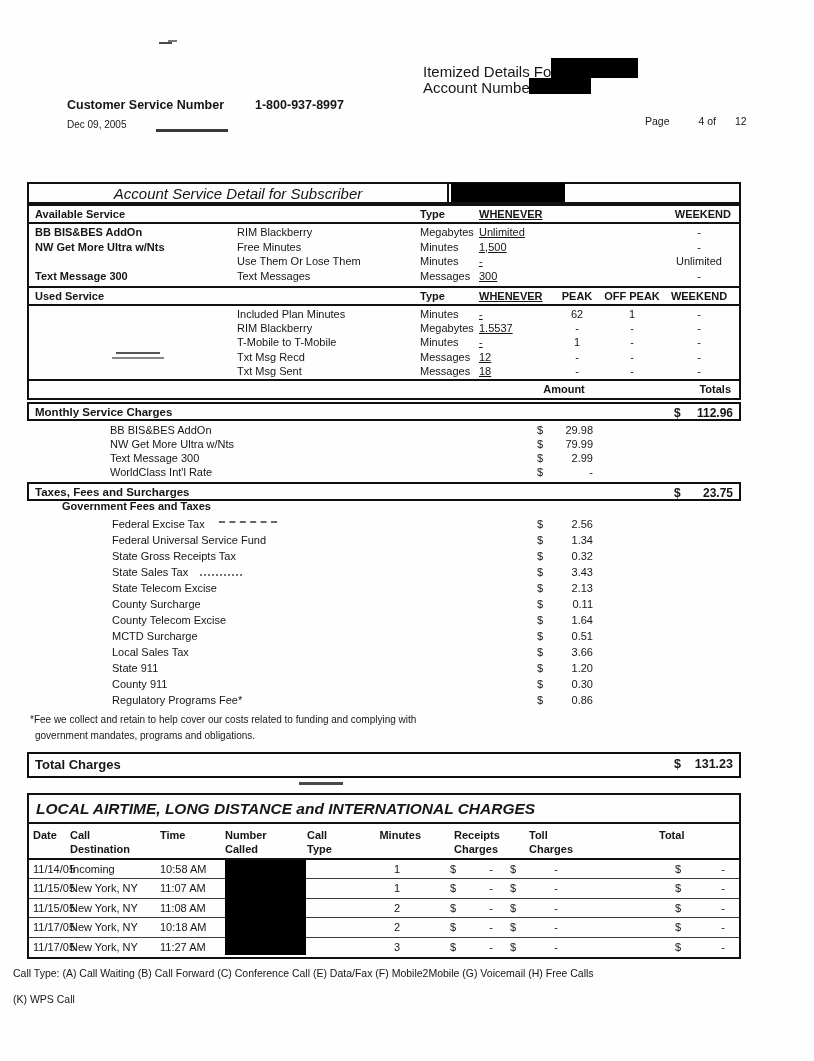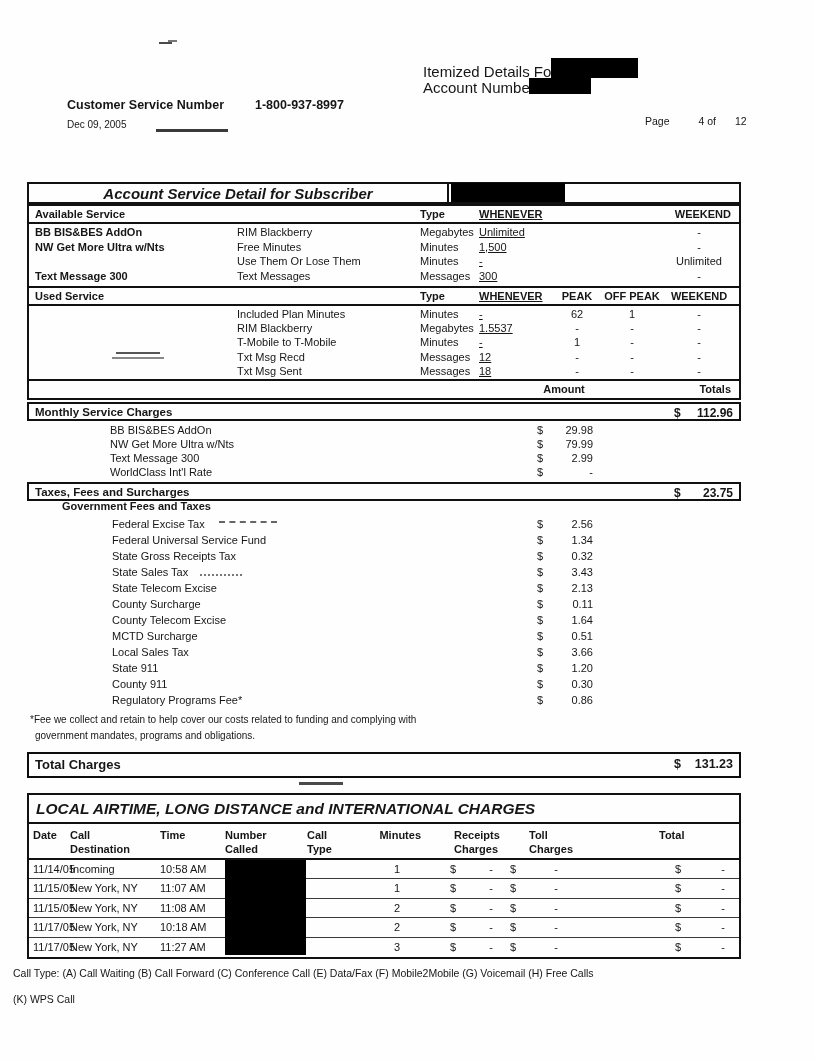--- a/index.html
+++ b/index.html
@@ -16,21 +16,21 @@
   #redact-account{left:529px;top:78px;width:62px;height:16px;}
   #hdr-cs-label{position:absolute;left:67px;top:98px;font-size:12.5px;font-weight:bold;}
   #hdr-cs-number{position:absolute;left:255px;top:98px;font-size:12.5px;font-weight:bold;}
   #hdr-date{position:absolute;left:67px;top:119px;font-size:10px;}
   #hdr-page{position:absolute;left:645px;top:115px;font-size:10.5px;}
 
   
   #acct{position:absolute;left:27px;top:182px;width:714px;font-size:11px;}
   .title-row{position:relative;height:22px;}
   .title-box{position:absolute;left:0;top:0;width:422px;height:22px;border:2px solid #111;
-             box-sizing:border-box;text-align:center;font-style:italic;font-weight:bold;
+             box-sizing:border-box;text-align:center;font-style:italic;font-weight:normal;
              font-size:15px;padding-top:1px;}
   .title-right{position:absolute;left:420px;top:0;width:294px;height:22px;border:2px solid #111;
                border-left:none;box-sizing:border-box;}
   .sec-head{position:relative;height:20px;border:2px solid #111;box-sizing:border-box;
             font-weight:bold;font-size:11px;}
   .sec-head span{position:absolute;top:2px;white-space:nowrap;}
   .rows{position:relative;border-left:2px solid #111;border-right:2px solid #111;
         box-sizing:border-box;padding-top:2px;}
   .rw,.rwu,.rwm,.rwt{position:relative;}
   .rw{height:14.5px;} .rwu{height:14.2px;} .rwm{height:14px;} .rwt{height:16px;text-decoration:underline;}

